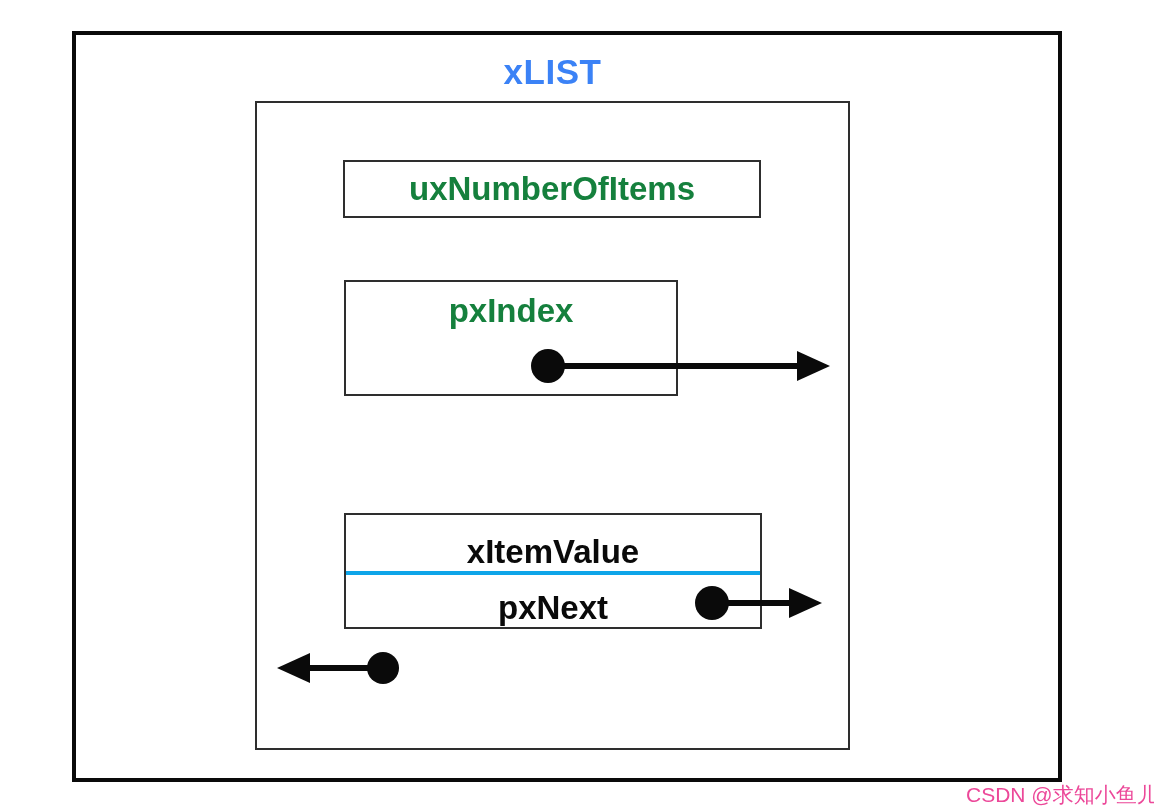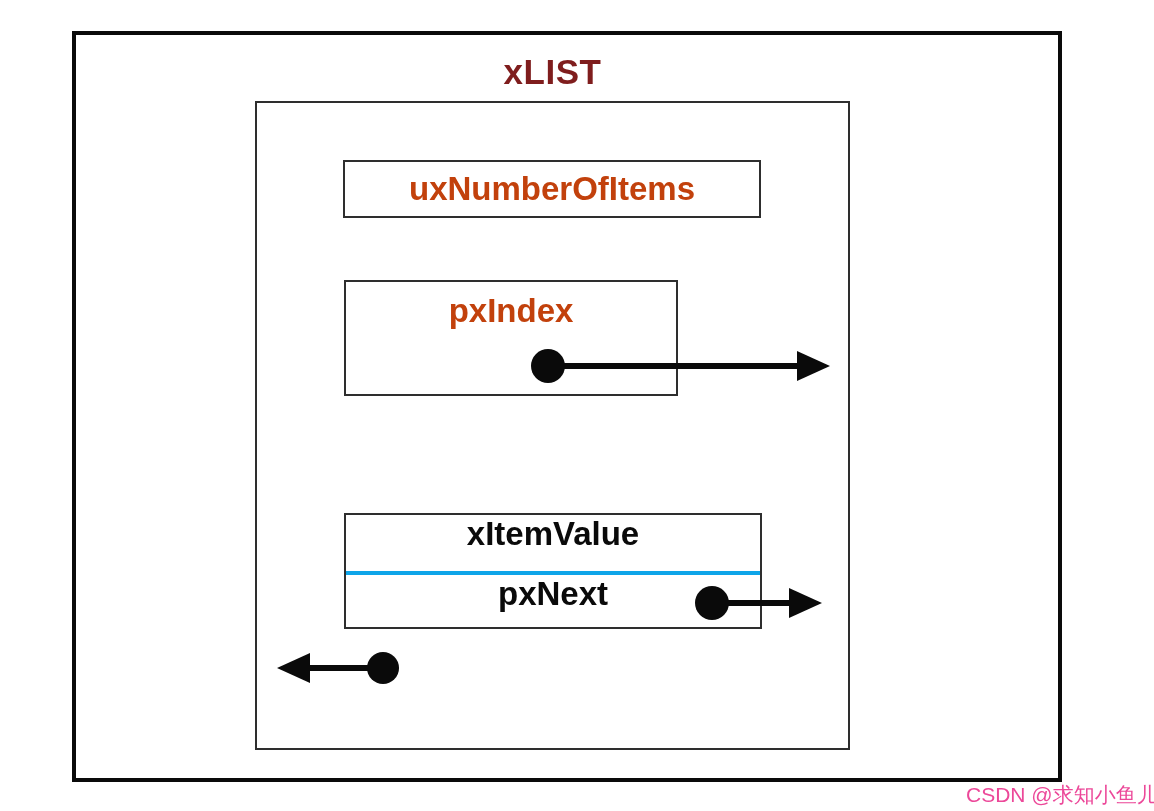--- a/index.html
+++ b/index.html
@@ -9,49 +9,49 @@
     width: 1154px; height: 811px; position: relative; overflow: hidden;
   }
   .canvas { position: absolute; left: 0; top: 0; width: 1154px; height: 811px; background: #ffffff; }
 
   .outer-box {
     position: absolute; left: 72px; top: 31px; width: 990px; height: 751px;
     border: 4px solid #0a0a0a; background: #ffffff;
   }
   .diagram-title {
     position: absolute; left: 255px; top: 52px; width: 595px;
-    text-align: center; font-size: 35px; font-weight: bold; color: #7f1d1d;
+    text-align: center; font-size: 35px; font-weight: bold; color: #3b82f6;
     letter-spacing: 0.5px;
   }
   .inner-box {
     position: absolute; left: 255px; top: 101px; width: 595px; height: 649px;
     border: 2px solid #2e2e2e; background: #ffffff;
   }
   .field-box {
     position: absolute; border: 2px solid #2e2e2e; background: #ffffff;
-    font-size: 33px; font-weight: bold; color: #c2410c;
+    font-size: 33px; font-weight: bold; color: #15803d;
   }
   .ux-number-box {
     left: 343px; top: 160px; width: 418px; height: 58px;
     display: flex; align-items: center; justify-content: center;
   }
   .px-index-box {
     left: 344px; top: 280px; width: 334px; height: 116px;
     text-align: center; padding-top: 10px;
   }
   .mini-item-title {
     position: absolute; left: 344px; top: 464px; width: 418px;
     text-align: center; font-size: 33px; font-weight: bold; color: #0a0a0a;
   }
   .mini-item-table {
     position: absolute; left: 344px; top: 513px; width: 418px;
     border: 2px solid #2e2e2e; background: #ffffff;
   }
   .mini-item-row {
-    height: 56px; display: flex; align-items: flex-start; justify-content: center;
+    height: 56px; display: flex; align-items: flex-end; justify-content: center;
     font-size: 33px; font-weight: bold; color: #0a0a0a; background: #ffffff;
   }
   .mini-item-row + .mini-item-row { border-top: 4px solid #0ea5e9; }
 
   .pointer-layer {
     position: absolute; left: 0; top: 0; width: 1154px; height: 811px;
     pointer-events: none;
   }
   .watermark {
     position: absolute; left: 966px; top: 781px; width: 188px;

